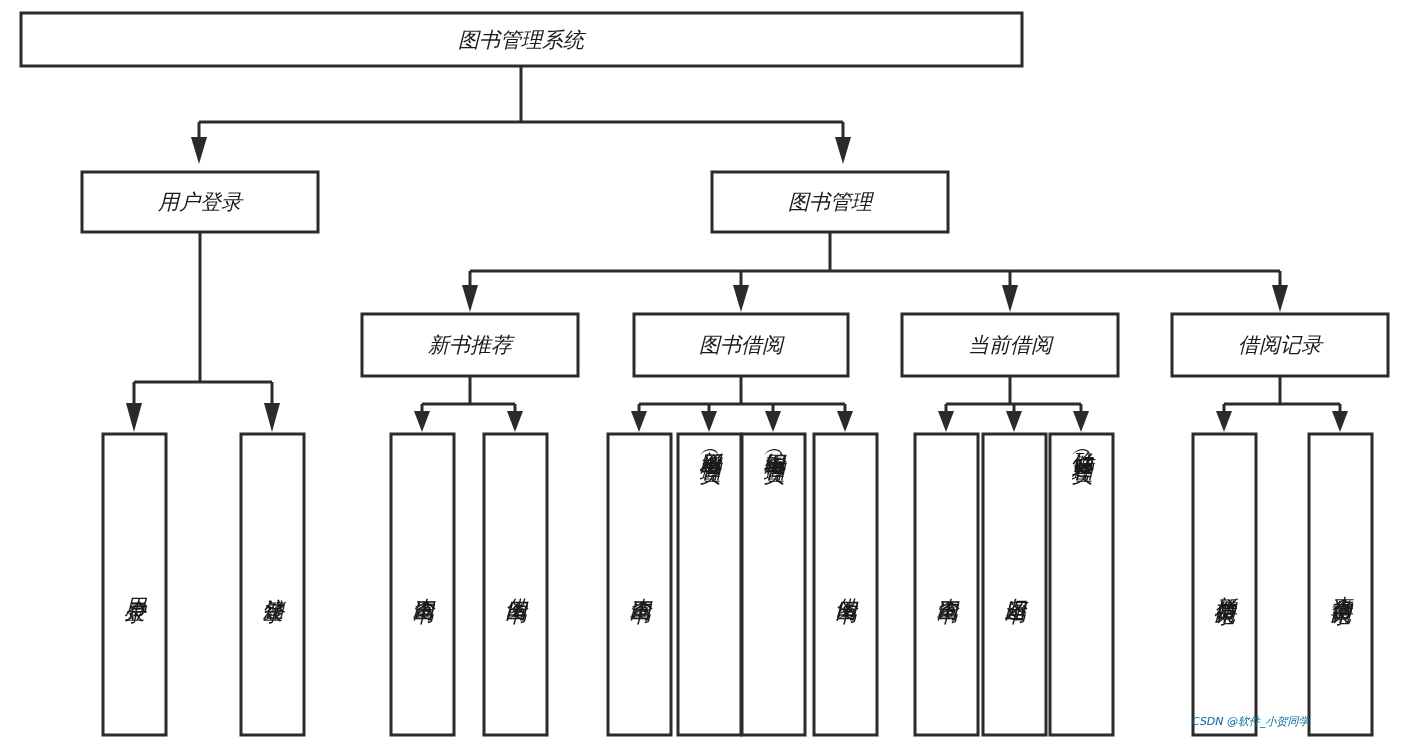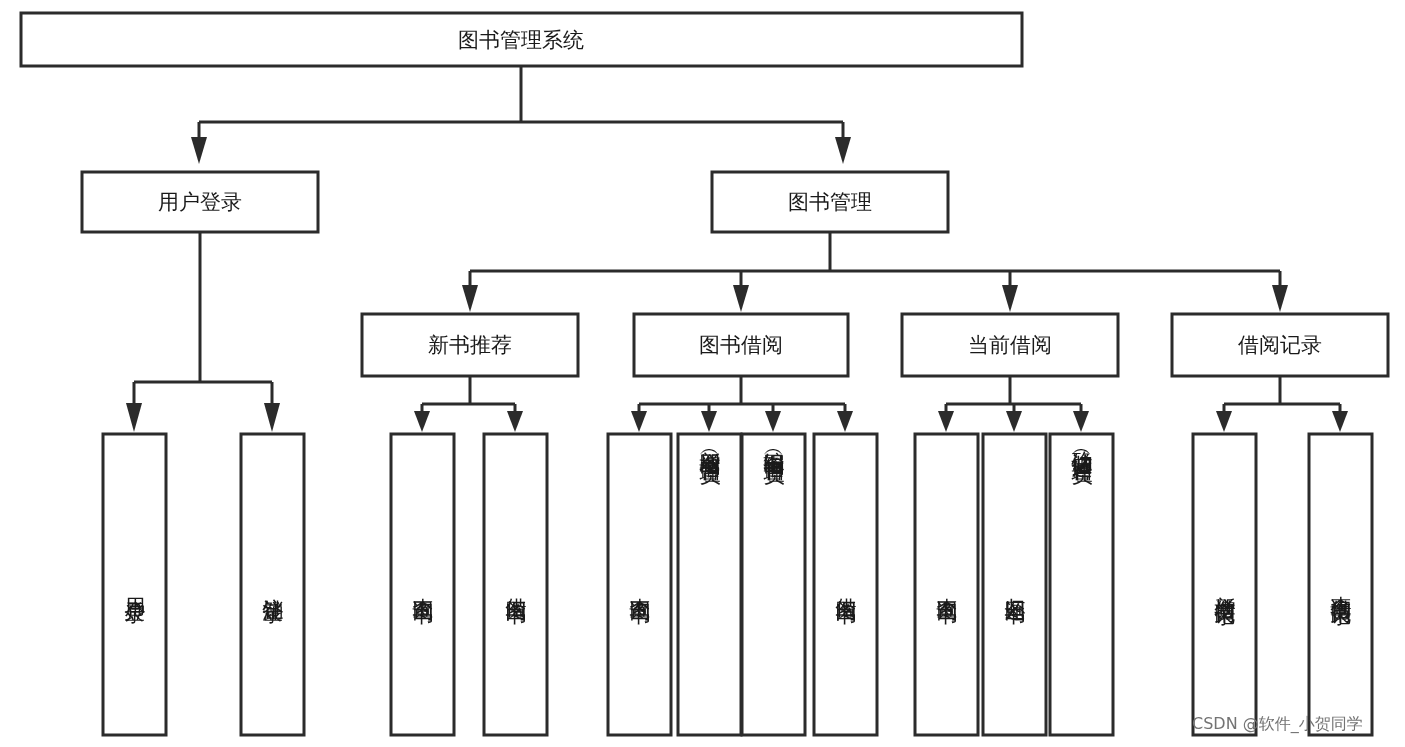--- a/index.html
+++ b/index.html
@@ -11,20 +11,21 @@
     width: 1405px;
     height: 747px;
     font-family: "DejaVu Sans", "Liberation Sans", sans-serif;
     overflow: hidden;
     position: relative;
   }
   #diagram-root {
     position: relative;
     width: 1262px;
     height: 747px;
+    font-style: italic;
   }
   svg.flow {
     position: absolute;
     top: 0;
     left: 0;
     width: 1405px;
     height: 747px;
   }
   .node-rect {
     fill: #ffffff;
@@ -63,22 +64,22 @@
     font-family: "DejaVu Sans", "Liberation Sans", sans-serif;
     font-size: 21px;
     line-height: 1;
     letter-spacing: 2px;
     color: #1a1a1a;
     white-space: nowrap;
   }
   .watermark {
     position: absolute;
     font-family: "DejaVu Sans", "Liberation Sans", sans-serif;
-    font-size: 16px;
-    color: #737373;
+    font-size: 11px;
+    color: #0369a1;
     white-space: nowrap;
     left: 1192px;
     top: 714px;
   }
 </style>
 </head>
 <body>
 
 <div id="diagram-root">
 

